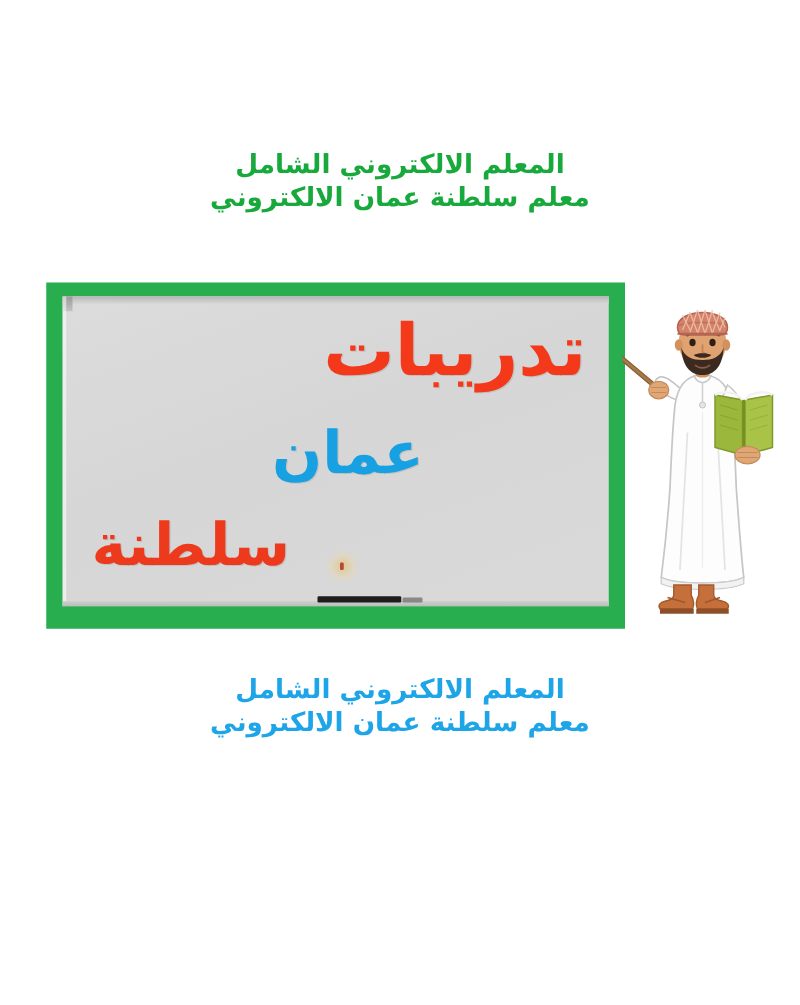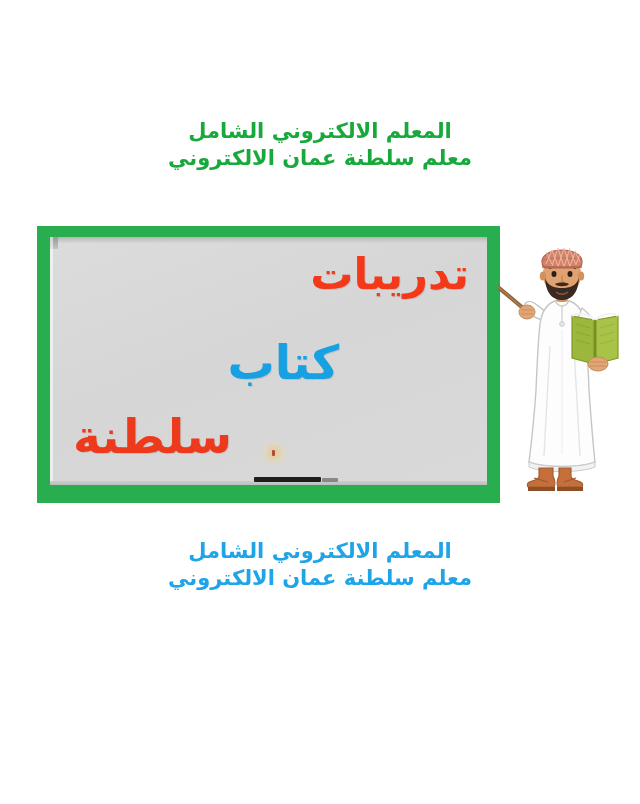--- a/index.html
+++ b/index.html
@@ -153,21 +153,21 @@
     position: absolute;
     direction: rtl;
     font-weight: bold;
     white-space: nowrap;
     line-height: 1;
     text-shadow: 1px 1px 0 rgba(0,0,0,0.10);
   }
   #word-tadribat {
     right: 18px;
     top: 16px;
-    font-size: 43px;
+    font-size: 57px;
     color: #f4391a;
   }
   #word-kitab {
     right: 148px;
     top: 102px;
     font-size: 47px;
     color: #17a0e2;
   }
   #word-talib {
     right: 255px;
@@ -196,21 +196,21 @@
     <span class="line line2">معلم سلطنة عمان الالكتروني</span>
   </div>
 
   <div class="board-frame">
     <div class="board-surface">
       <div class="board-rail"></div>
       <div class="board-rail-left"></div>
       <div class="board-edge-left"></div>
 
       <div class="board-word" id="word-tadribat">تدريبات</div>
-      <div class="board-word" id="word-kitab">كتاب</div>
+      <div class="board-word" id="word-kitab">عمان</div>
       <div class="board-word" id="word-talib">سلطنة</div>
 
       <div class="board-smudge"></div>
       <div class="board-smudge-dot"></div>
 
       <div class="board-edge-bottom"></div>
       <div class="board-marker"></div>
       <div class="board-marker-cap"></div>
     </div>
   </div>

